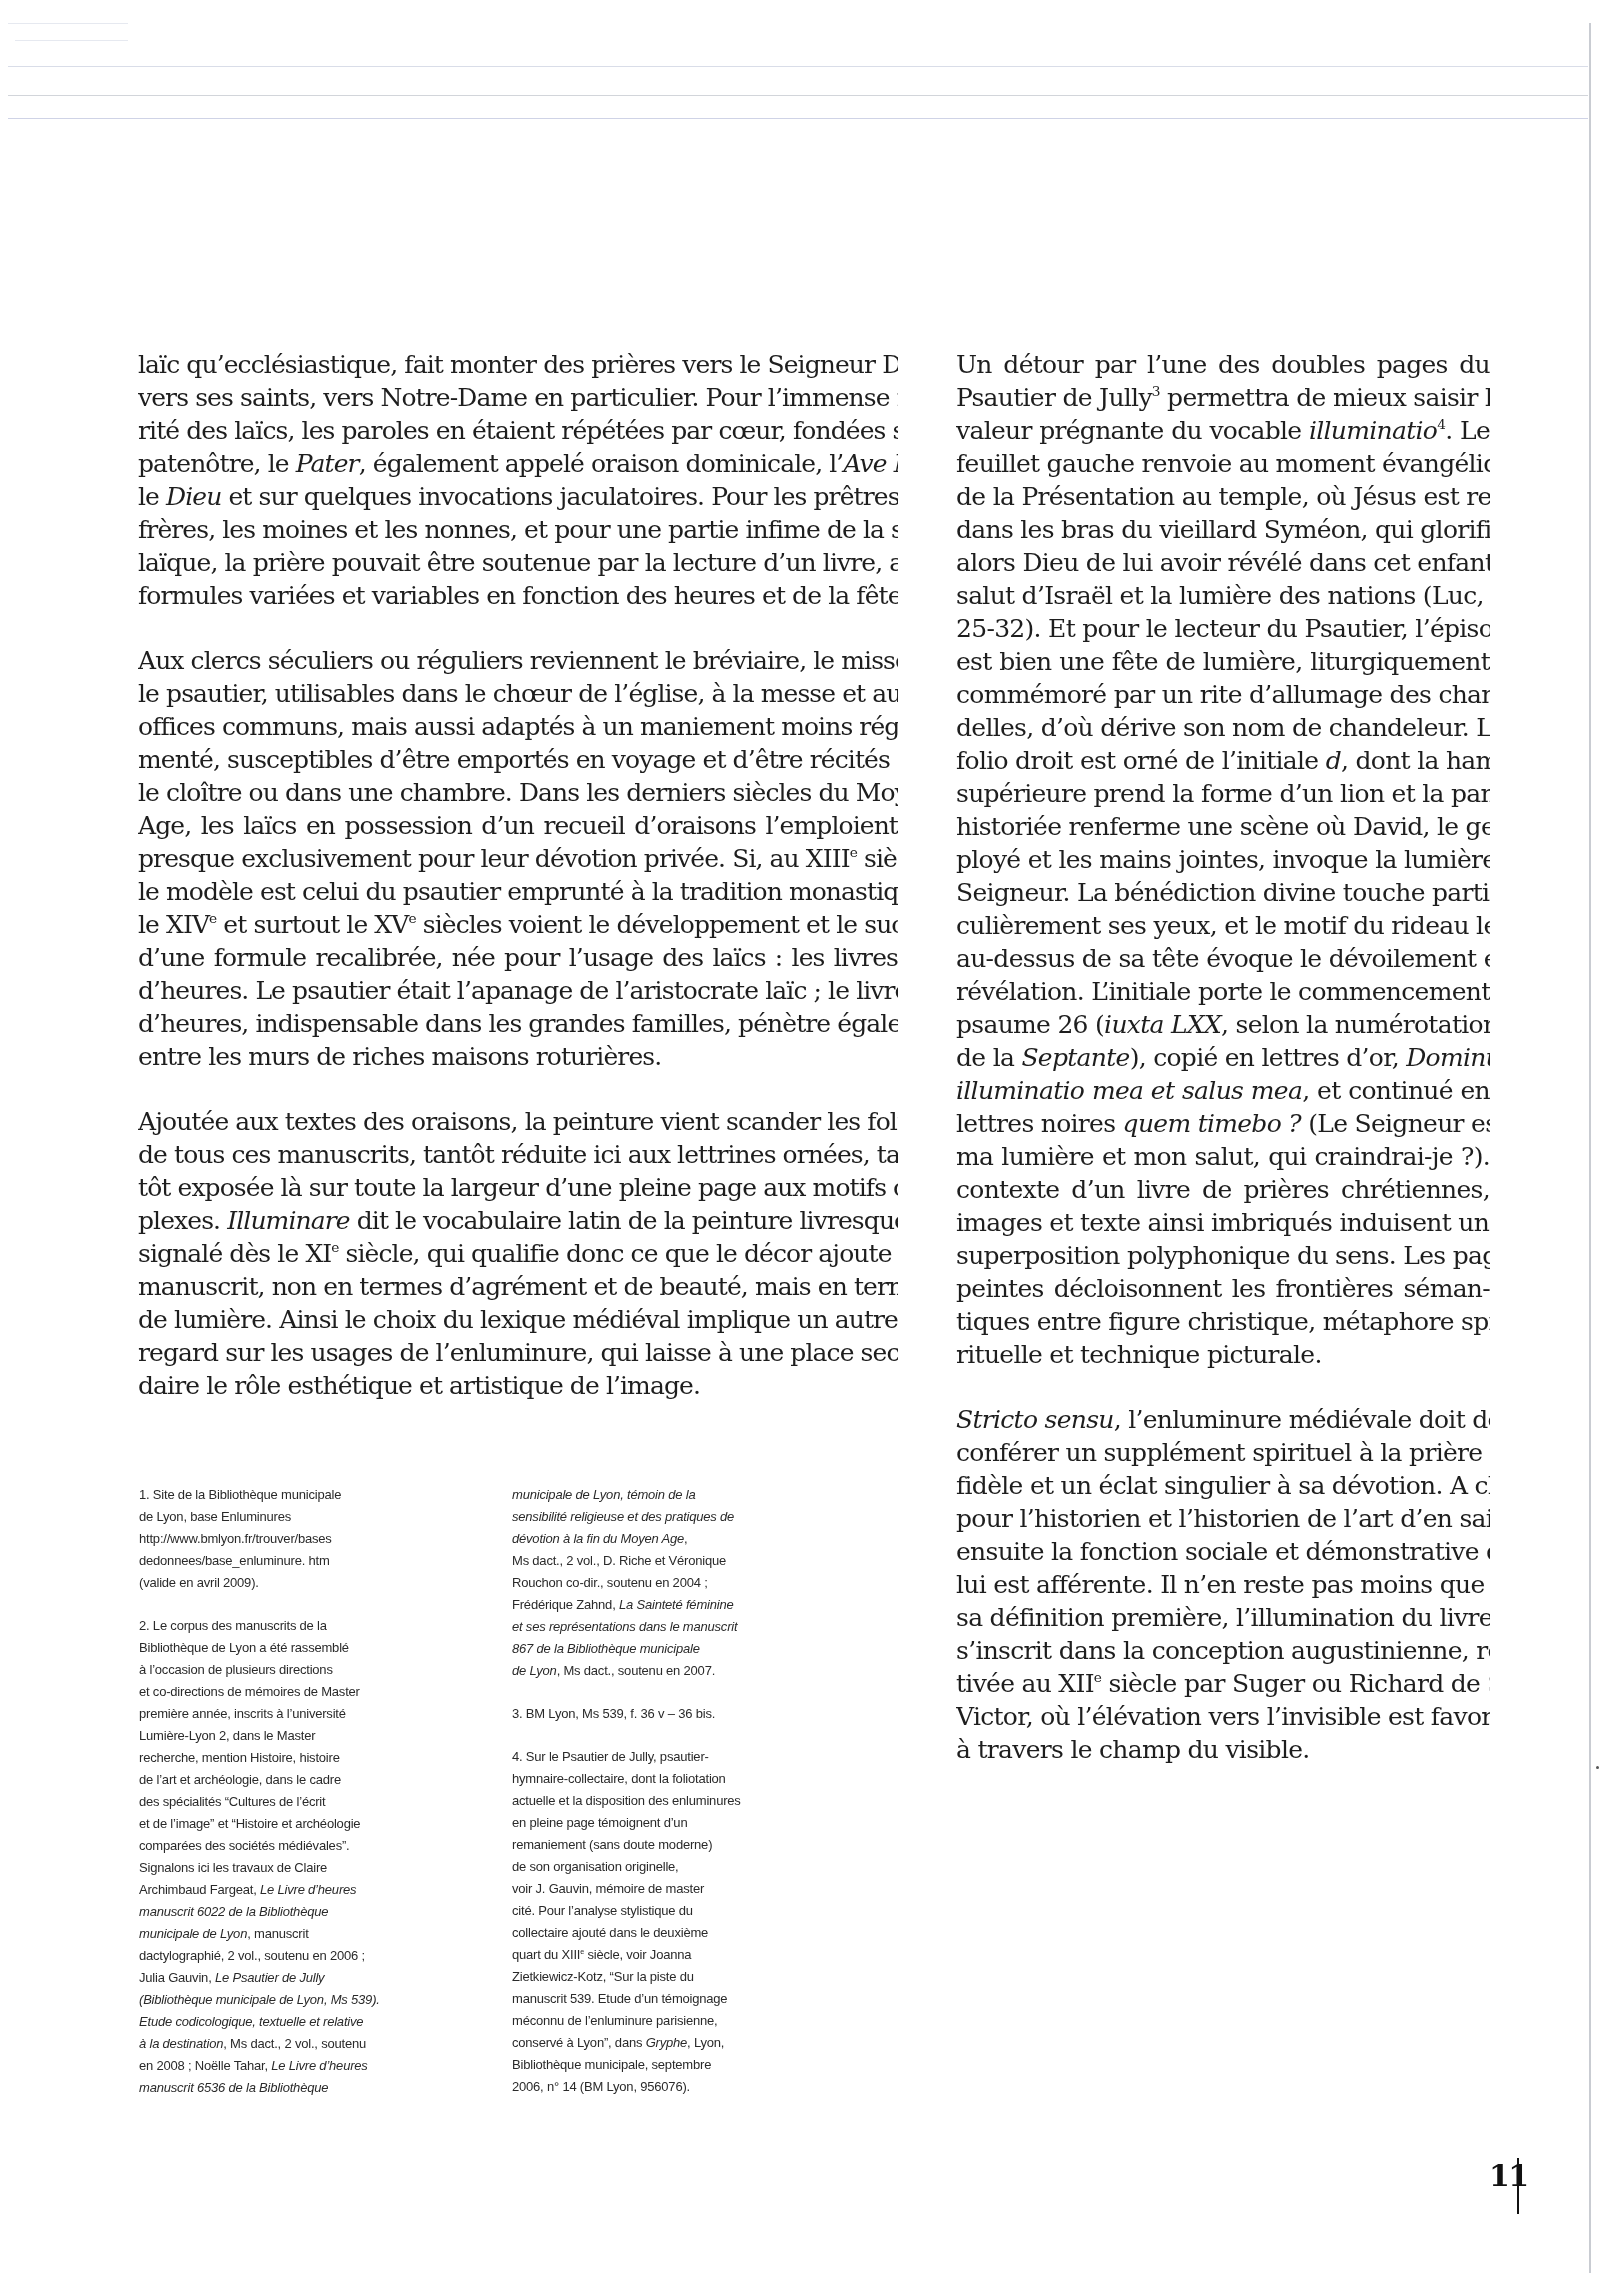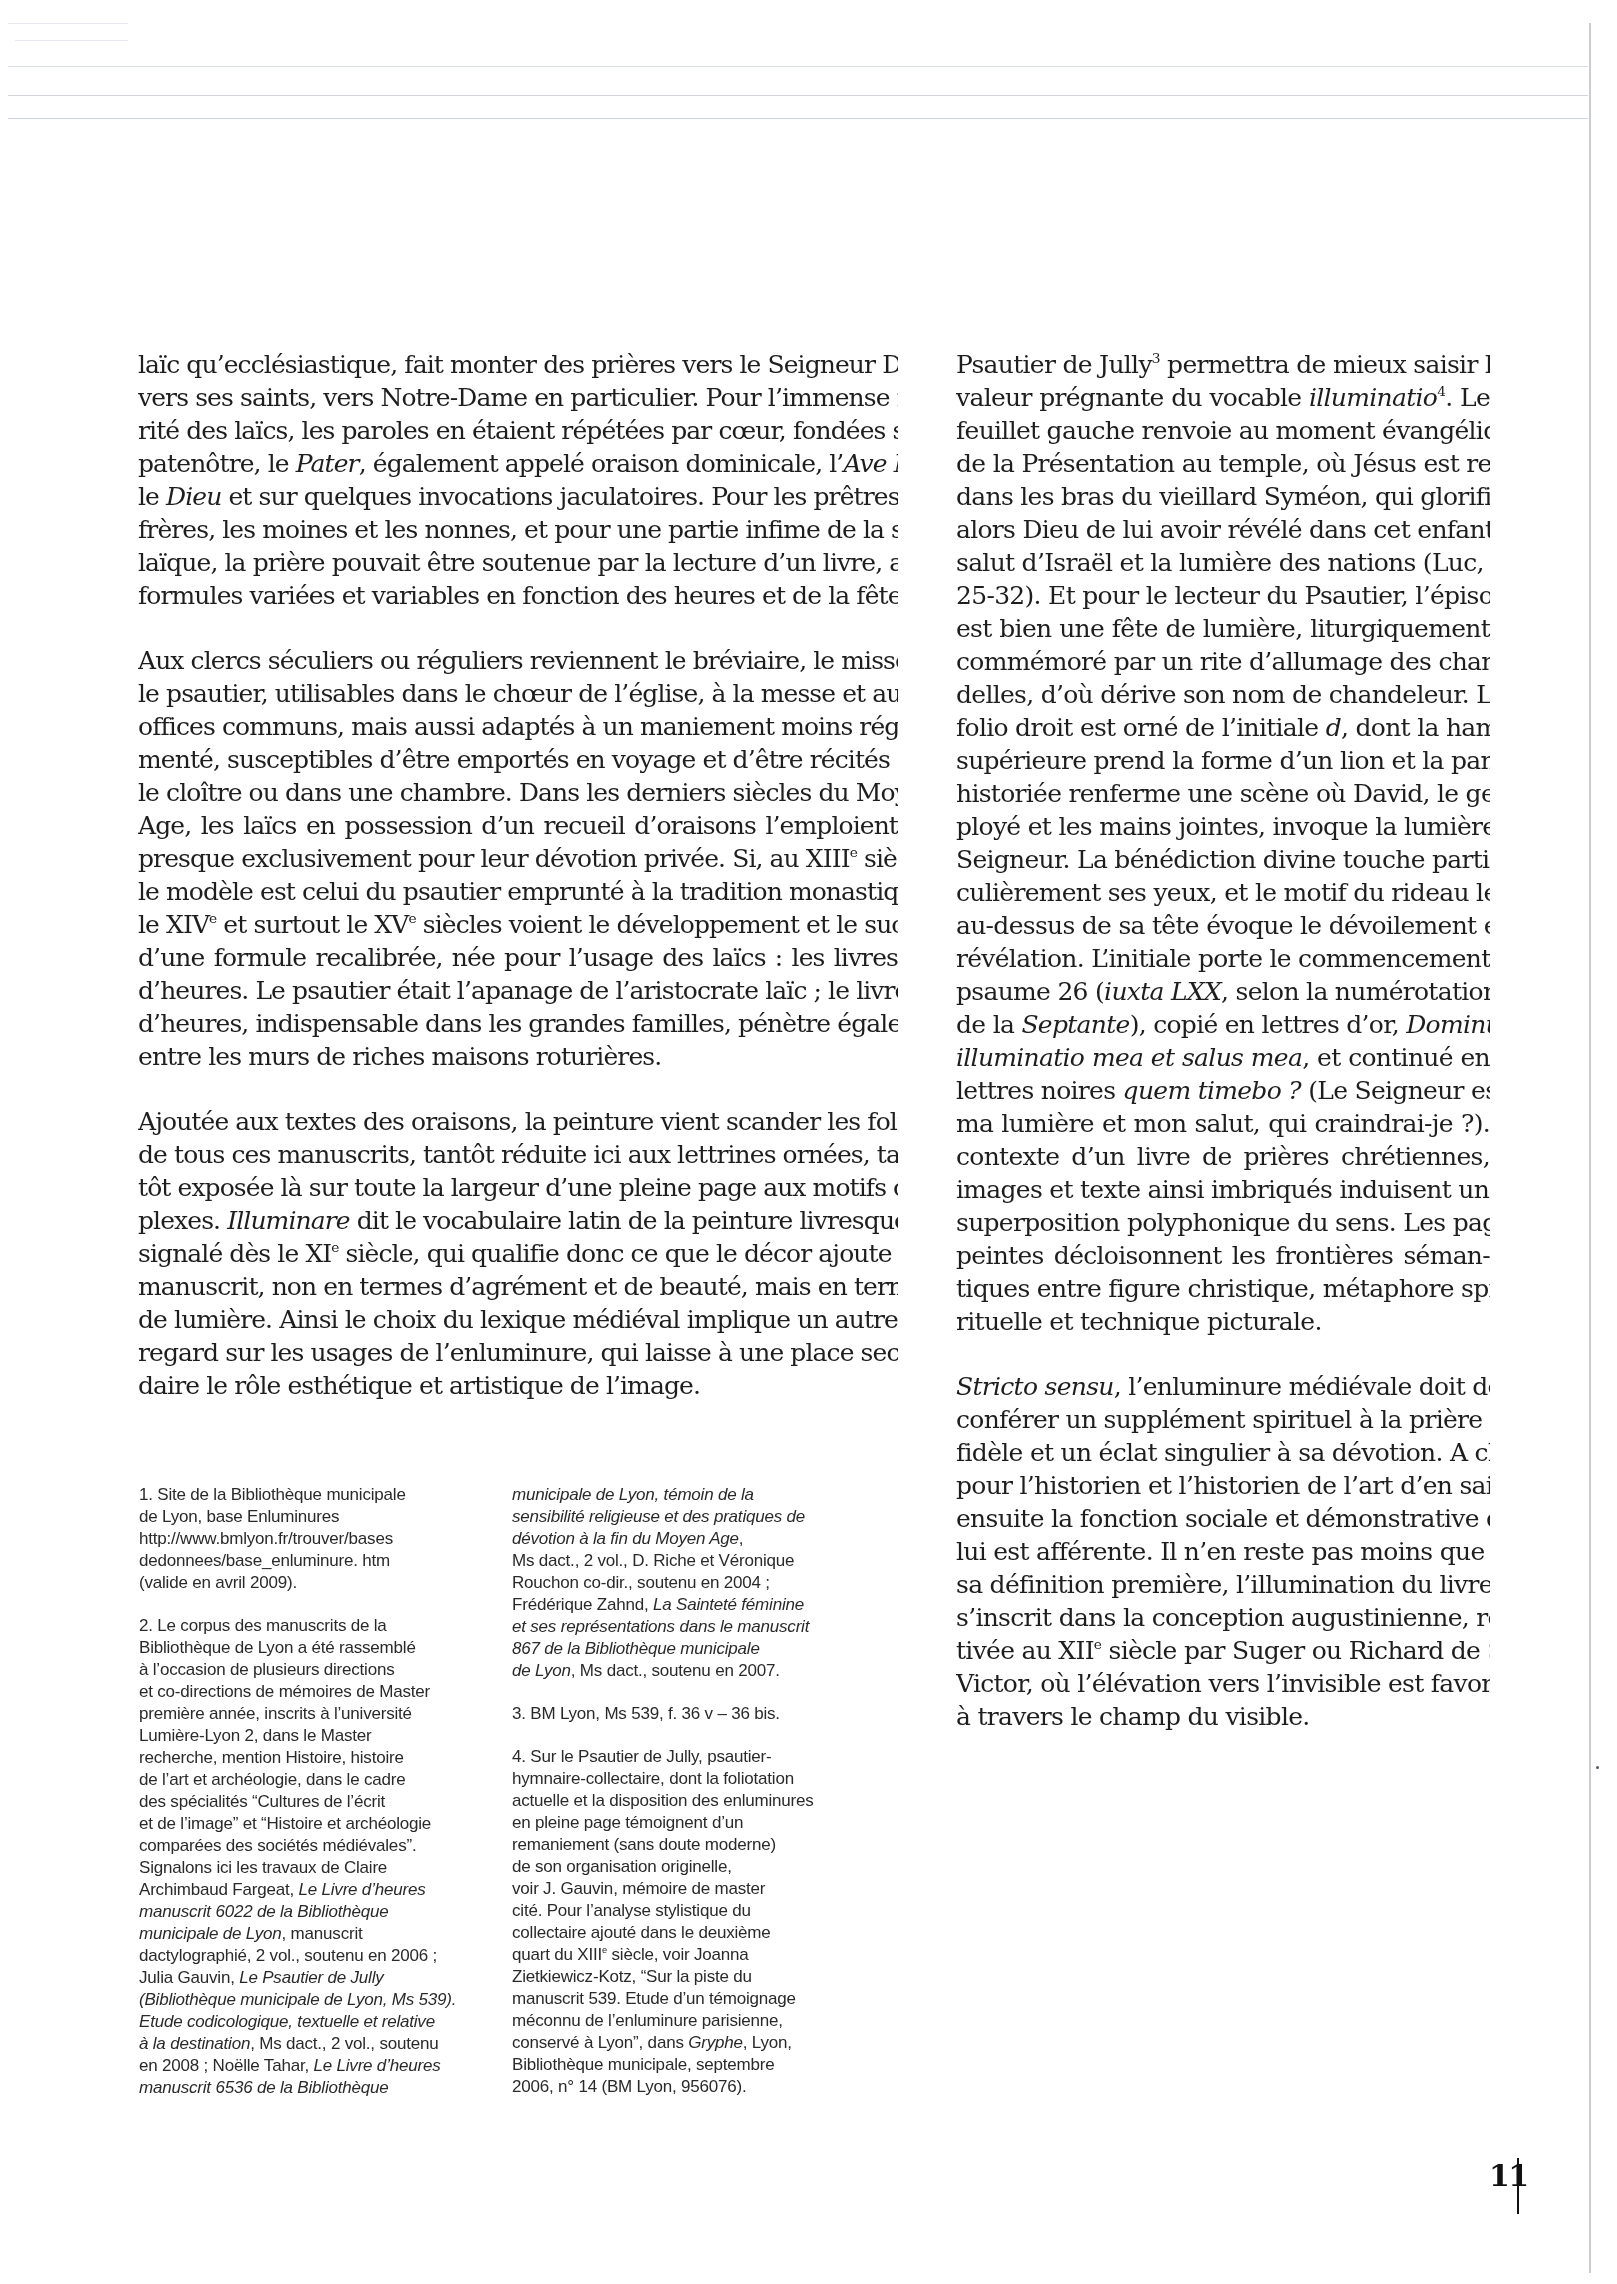--- a/index.html
+++ b/index.html
@@ -5,21 +5,21 @@
   html, body { margin: 0; padding: 0; background: #ffffff; }
   body { width: 1617px; height: 2284px; position: relative; overflow: hidden; }
   .scanline { position: absolute; left: 7.5px; height: 0.8px; background: #d9dde8; }
   .vrule { position: absolute; left: 1589px; top: 22.6px; width: 1.5px; height: 2250px; background: #c9ccd2; }
   .col { position: absolute; font-family: "DejaVu Serif", "Liberation Serif", serif; color: #1e1e1e; }
   .left-col { left: 138px; top: 348px; width: 760px; font-size: 25px; letter-spacing: -0.9px; }
   .right-col { left: 956px; top: 348px; width: 534px; font-size: 25px; letter-spacing: -0.7px; }
   .para { margin: 0 0 32px 0; }
   .line { display: block; height: 33px; line-height: 33px; white-space: nowrap; text-align: justify; text-align-last: justify; overflow: hidden; }
   .line.last { text-align-last: left; }
-  .fn-col { position: absolute; top: 1484px; font-family: "Liberation Sans", sans-serif; font-size: 17px; color: #2a2a2a; letter-spacing: -0.2px; }
+  .fn-col { position: absolute; top: 1484px; font-family: "Liberation Sans", sans-serif; font-size: 13px; color: #2a2a2a; letter-spacing: -0.2px; }
   .fn-a { left: 139px; width: 361px; }
   .fn-b { left: 512px; width: 361px; }
   .fn { margin: 0 0 21px 0; }
   .fn .line { height: 22px; line-height: 22px; text-align: left; text-align-last: left; }
   i, em { font-style: italic; }
   .page-num { position: absolute; left: 1489px; top: 2158px; font-family: "DejaVu Serif", "Liberation Serif", serif; font-weight: bold; font-size: 30px; color: #111; letter-spacing: -1.5px; }
   .page-bar { position: absolute; left: 1517px; top: 2158px; width: 2.3px; height: 56px; background: #111; }
   .dot { position: absolute; width: 3px; height: 3px; border-radius: 50%; background: #555; }
 </style>
 </head>
@@ -65,20 +65,21 @@
       <span class="line">plexes. <i>Illuminare</i> dit le vocabulaire latin de la peinture livresque,</span>
       <span class="line">signalé dès le XI<sup style="font-size: 0.55em; vertical-align: 0.7em; line-height: 0;">e</sup> siècle, qui qualifie donc ce que le décor ajoute au</span>
       <span class="line">manuscrit, non en termes d’agrément et de beauté, mais en termes</span>
       <span class="line">de lumière. Ainsi le choix du lexique médiéval implique un autre</span>
       <span class="line">regard sur les usages de l’enluminure, qui laisse à une place secon-</span>
       <span class="line last">daire le rôle esthétique et artistique de l’image.</span>
     </div>
   </div>
 <div class="col right-col" id="right-col">
     <div class="para">
+      <span class="line">Un détour par l’une des doubles pages du</span>
       <span class="line">Psautier de Jully<sup style="font-size: 0.55em; vertical-align: 0.7em; line-height: 0;">3</sup> permettra de mieux saisir la</span>
       <span class="line">valeur prégnante du vocable <i>illuminatio</i><sup style="font-size: 0.55em; vertical-align: 0.7em; line-height: 0;">4</sup>. Le</span>
       <span class="line">feuillet gauche renvoie au moment évangélique</span>
       <span class="line">de la Présentation au temple, où Jésus est reçu</span>
       <span class="line">dans les bras du vieillard Syméon, qui glorifie</span>
       <span class="line">alors Dieu de lui avoir révélé dans cet enfant le</span>
       <span class="line">salut d’Israël et la lumière des nations (Luc, 2,</span>
       <span class="line">25-32). Et pour le lecteur du Psautier, l’épisode</span>
       <span class="line">est bien une fête de lumière, liturgiquement</span>
       <span class="line">commémoré par un rite d’allumage des chan-</span>

